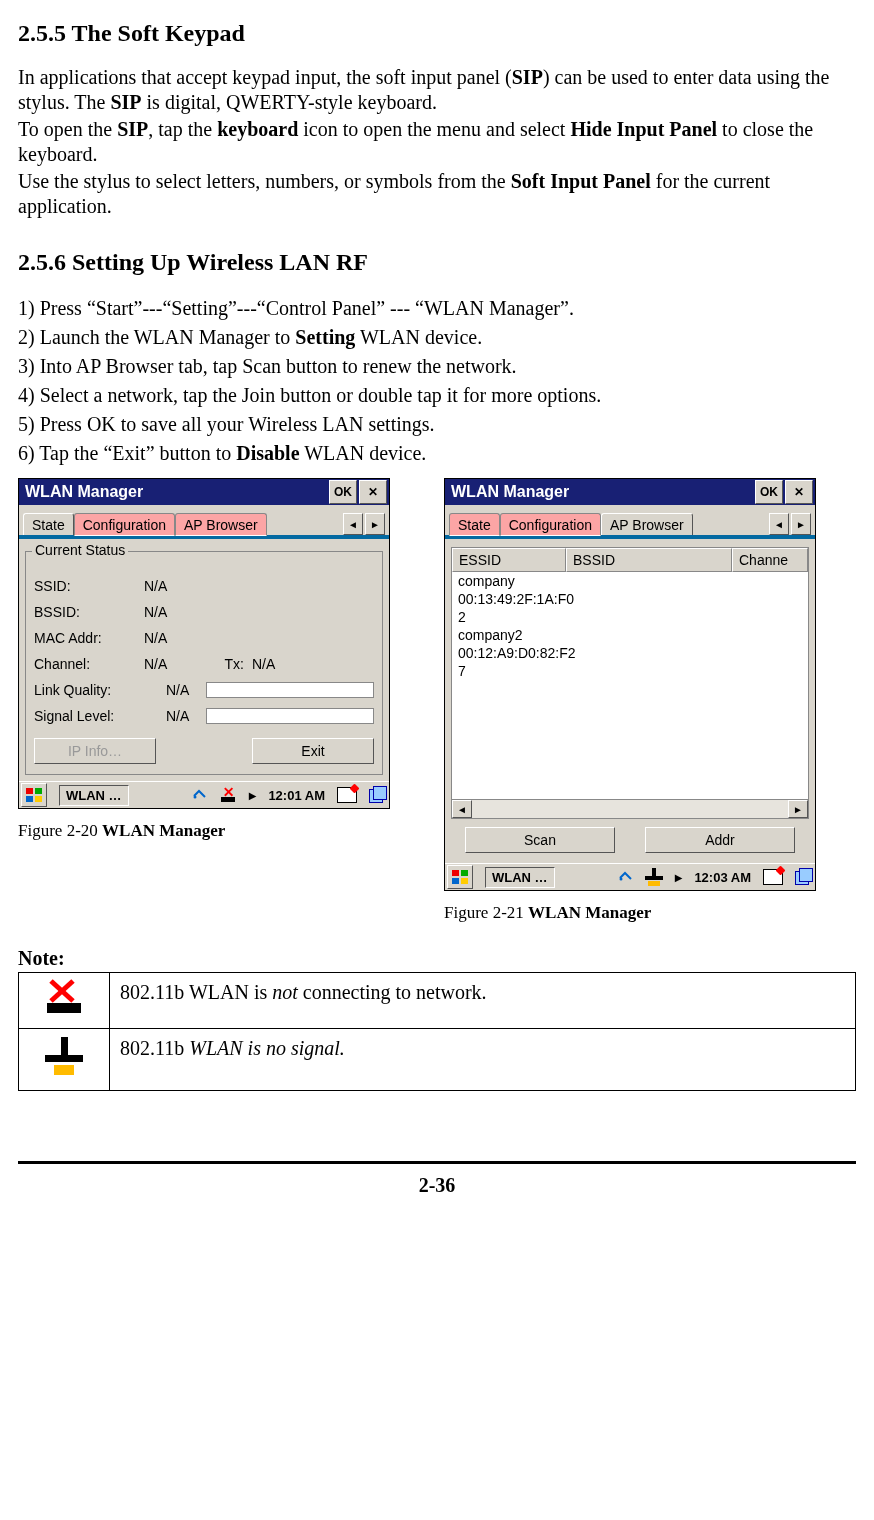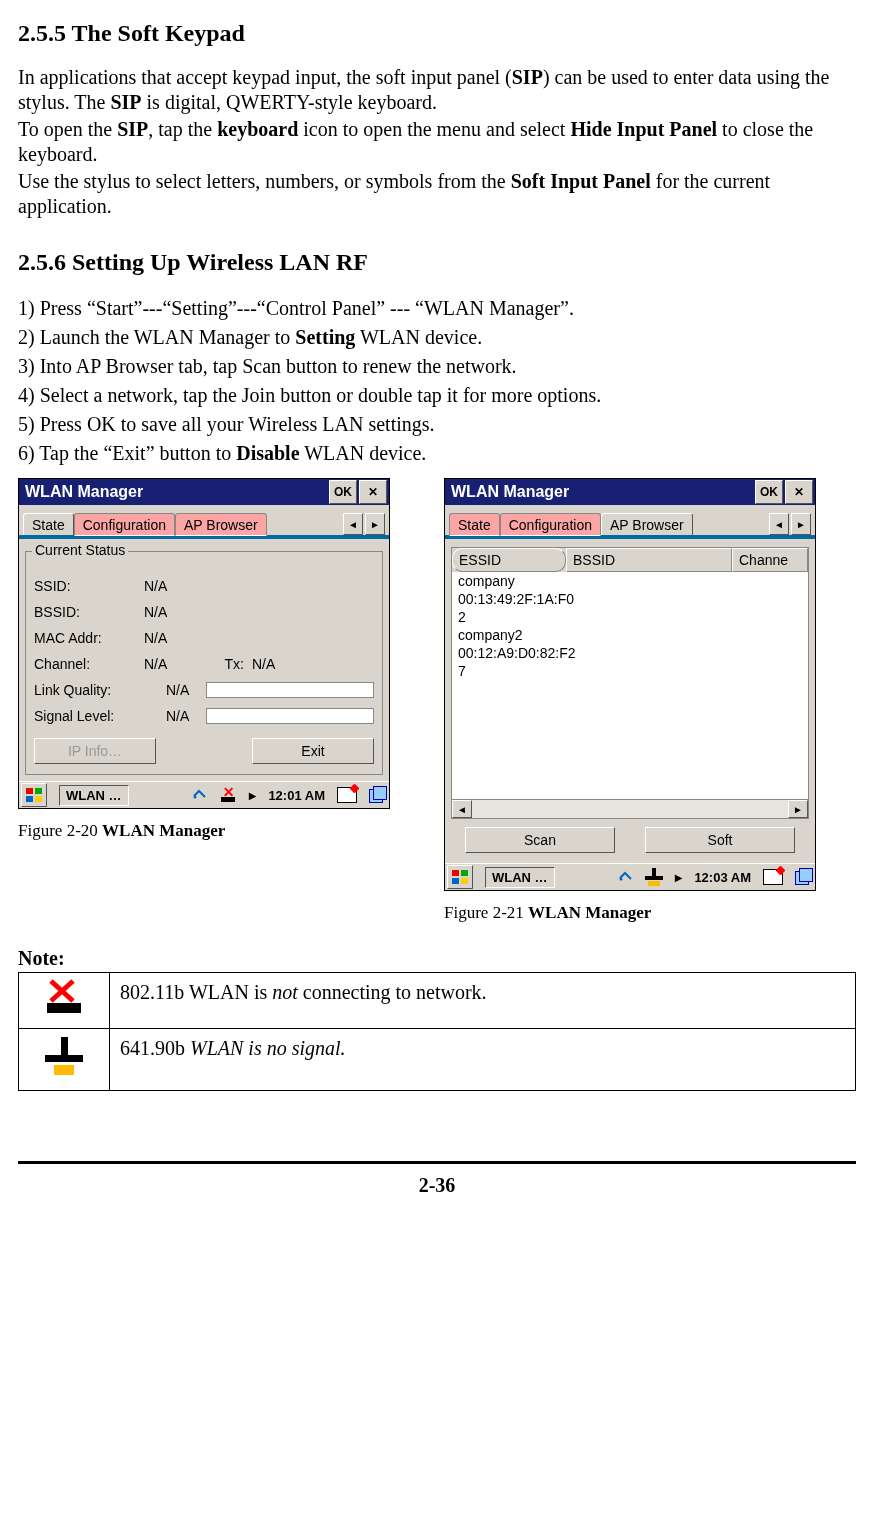--- a/index.html
+++ b/index.html
@@ -401,21 +401,21 @@
         <div class="tab inactive">Configuration</div>
         <div class="tab active">AP Browser</div>
         <div class="tab-arrows">
           <div class="tab-arrow">◄</div>
           <div class="tab-arrow">►</div>
         </div>
       </div>
       <div class="pane" style="padding:2px 4px 2px 4px;">
         <div class="listview">
           <div class="lv-head">
-            <div class="col" style="width:100px;border-radius:10px;">ESSID</div>
+            <div class="col" style="width:100px;">ESSID</div>
             <div class="col" style="flex:1;">BSSID</div>
             <div class="col" style="width:62px;">Channe</div>
           </div>
           <div class="lv-body">
             <div class="lv-row">
               <span class="cell" style="width:100px;">company</span>
               <span class="cell" style="flex:1;">00:13:49:2F:1A:F0</span>
               <span class="cell" style="width:56px;">2</span>
             </div>
             <div class="lv-row">
@@ -425,21 +425,21 @@
             </div>
           </div>
           <div class="lv-scroll">
             <div class="sc-btn">◄</div>
             <div class="sc-track"></div>
             <div class="sc-btn">►</div>
           </div>
         </div>
         <div class="btn-row2">
           <div class="btn">Scan</div>
-          <div class="btn">Soft</div>
+          <div class="btn">Addr</div>
         </div>
       </div>
       <div class="taskbar">
         <div class="start-btn">
             <span class="winflag">
               <span></span>
               <span></span>
             </span>
           </div>
         <div class="task-btn">WLAN …</div>
@@ -478,20 +478,20 @@
     </td>
     <td>
       <span>802.11b WLAN is </span><span class="ital">not </span><span>connecting to network.</span>
     </td>
   </tr>
   <tr>
     <td class="iconcell">
       <span class="icon-big-low"><span class="v"></span><span class="h"></span><span class="b"></span></span>
     </td>
     <td>
-      <span>641.90b </span><span class="ital">WLAN is no signal.</span>
+      <span>802.11b </span><span class="ital">WLAN is no signal.</span>
     </td>
   </tr>
 </tbody>
   </table>
 
 <hr class="footer-rule">
 <div class="page-number">2-36</div>
 
 </body></html>

